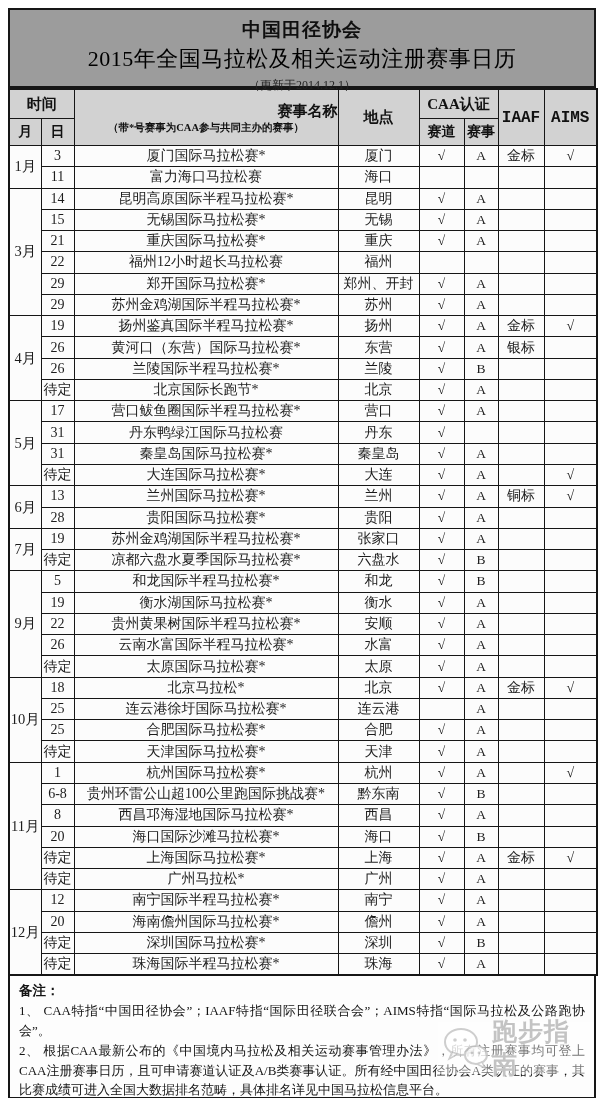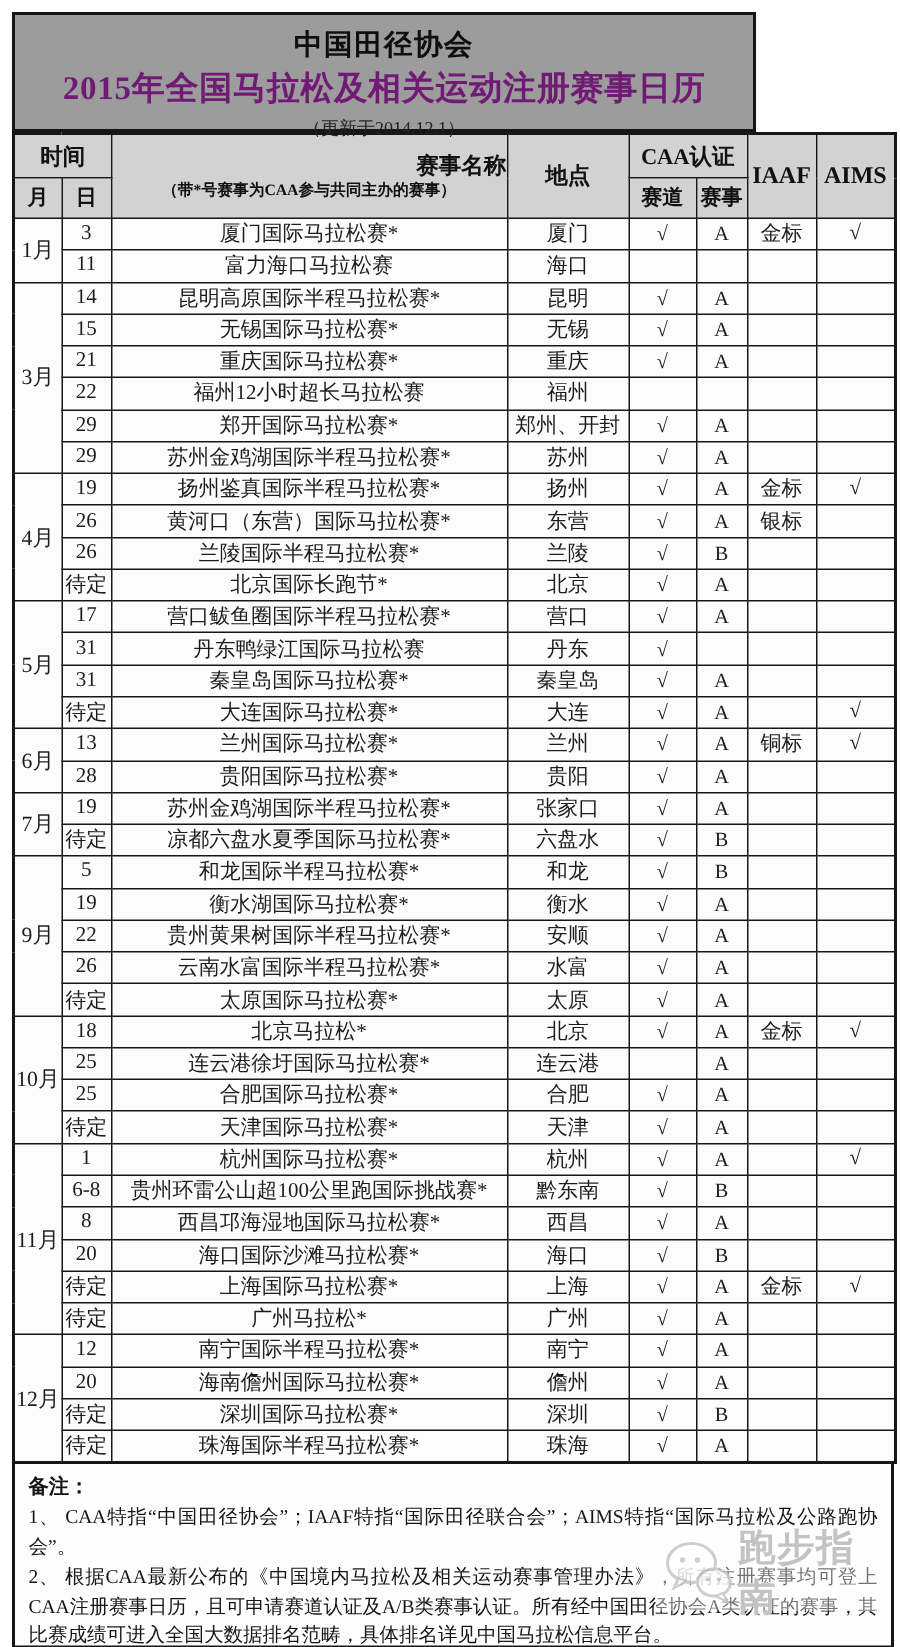--- a/index.html
+++ b/index.html
@@ -5,41 +5,41 @@
   html,body{margin:0;padding:0;}
   body{
     width:600px;height:1098px;position:relative;background:#ffffff;
     font-family:"Liberation Serif","DejaVu Serif",serif;color:#1c1c1c;
     -webkit-font-smoothing:antialiased;
   }
   .sheet{position:absolute;left:8px;top:8px;width:588px;}
 
   
   .title-band{
-    box-sizing:border-box;width:496px;height:80px;
+    box-sizing:border-box;width:588px;height:80px;
     background:#9c9c9c;border:2px solid #161616;
     text-align:center;padding-top:7px;
   }
   .title-org{font-size:19px;font-weight:bold;color:#0f0f0f;letter-spacing:1px;}
-  .title-main{font-size:22px;font-weight:bold;color:#701a75;margin-top:1px;letter-spacing:0.5px;}
+  .title-main{font-size:22px;font-weight:normal;color:#000000;margin-top:1px;letter-spacing:0.5px;}
   .title-updated{font-size:12px;color:#222;margin-top:3px;}
 
   
   table.events{
     border-collapse:collapse;table-layout:fixed;width:588px;
     background:#fcfcfc;border:2px solid #161616;
   }
   table.events th,table.events td{
     border:1px solid #161616;padding:0;text-align:center;vertical-align:middle;
     overflow:hidden;white-space:nowrap;
   }
   thead th{background:#d2d2d2;font-weight:bold;color:#111;}
   .h-row1 th{height:28px;font-size:15px;}
   .h-row2 th{height:26px;font-size:14px;}
-  th.lat{font-size:16px;font-family:Liberation Serif, serif;}
+  th.lat{font-size:16px;font-family:Liberation Mono, monospace;}
   .event-head .main{font-size:15px;font-weight:bold;line-height:1.4;text-align:right;}
   .event-head .sub{font-size:10.5px;font-weight:bold;line-height:1.2;}
   tbody tr{height:21.28px;}
   tbody td{font-size:14px;}
   td.month-cell{font-size:14.5px;margin-top:12px;}
   td.event-cell{font-size:14px;}
   td.track-cell,td.race-cell{font-size:13.5px;}
 
   
   .notes{

